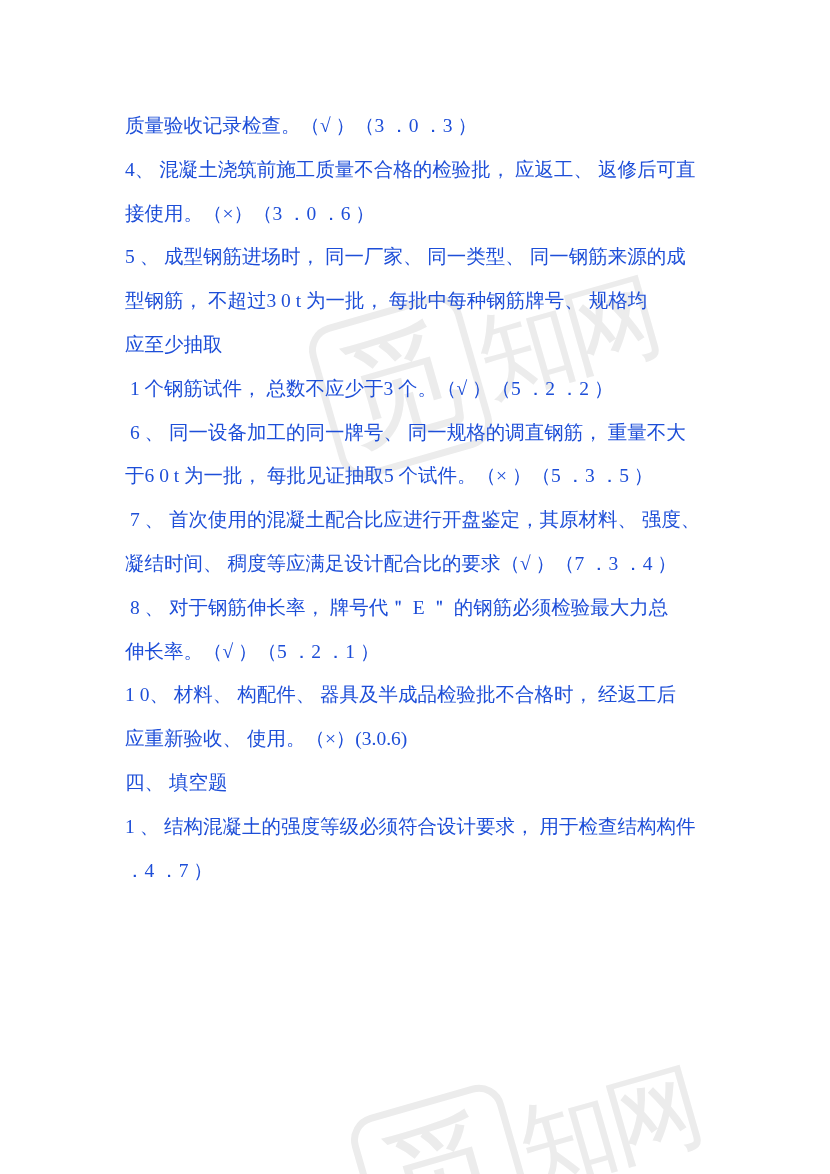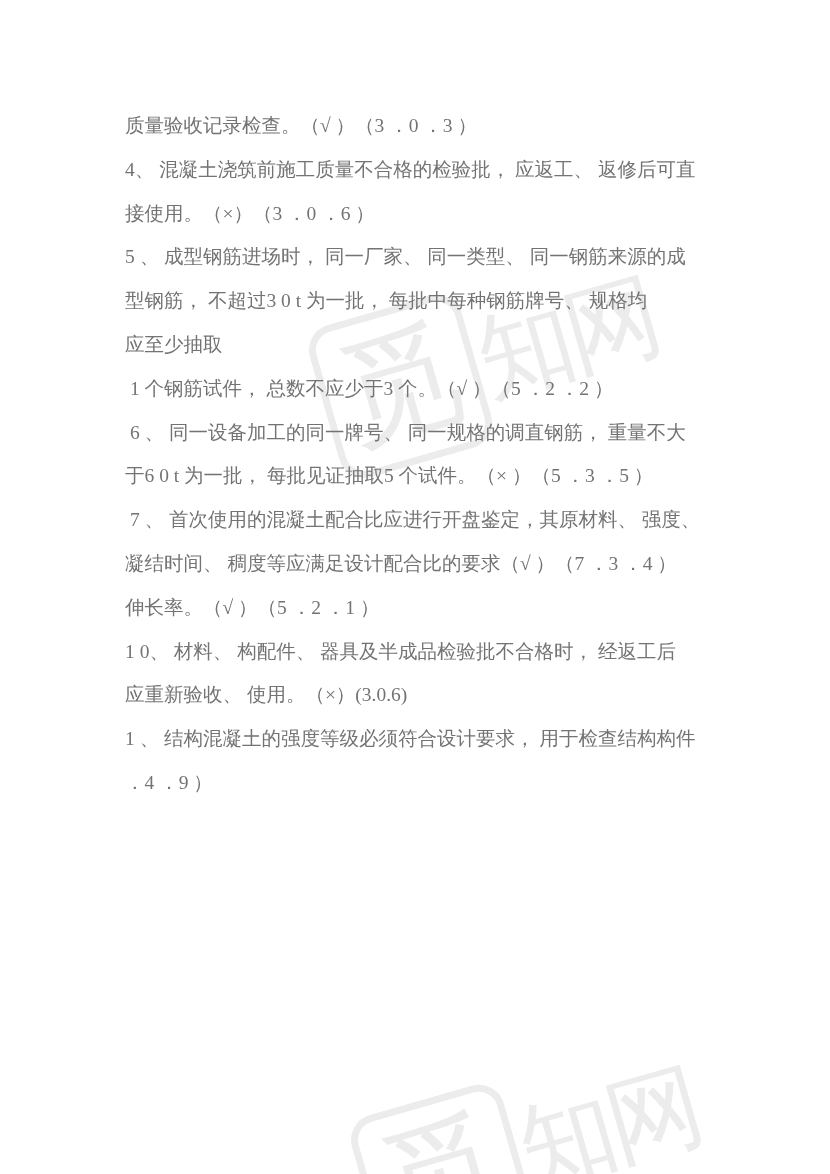--- a/index.html
+++ b/index.html
@@ -47,21 +47,21 @@
   }
   .wm-1 { left: 318px; top: 282px; }
   .wm-2 { left: 360px; top: 1072px; }
   
   .doc {
     position: absolute;
     left: 125px;
     top: 104px;
     width: 600px;
     z-index: 1;
-    color: #737373;
+    color: #1d4ed8;
     font-size: 19.5px;
   }
   .line {
     height: 43.8px;
     line-height: 43.8px;
     white-space: pre;
     overflow: visible;
   }
 </style>
 </head>
@@ -83,20 +83,22 @@
     <div class="line">4、 混凝土浇筑前施工质量不合格的检验批， 应返工、 返修后可直</div>
     <div class="line">接使用。（×）（3 ．0 ．6 ）</div>
     <div class="line">5 、 成型钢筋进场时， 同一厂家、 同一类型、 同一钢筋来源的成</div>
     <div class="line">型钢筋， 不超过3 0 t 为一批， 每批中每种钢筋牌号、 规格均</div>
     <div class="line">应至少抽取</div>
     <div class="line"> 1 个钢筋试件， 总数不应少于3 个。（√ ）（5 ．2 ．2 ）</div>
     <div class="line"> 6 、 同一设备加工的同一牌号、 同一规格的调直钢筋， 重量不大</div>
     <div class="line">于6 0 t 为一批， 每批见证抽取5 个试件。（× ）（5 ．3 ．5 ）</div>
     <div class="line"> 7 、 首次使用的混凝土配合比应进行开盘鉴定，其原材料、 强度、</div>
     <div class="line">凝结时间、 稠度等应满足设计配合比的要求（√ ）（7 ．3 ．4 ）</div>
+    <div class="line"> 8 、 对于钢筋伸长率， 牌号代＂ E ＂ 的钢筋必须检验最大力总</div>
     <div class="line">伸长率。（√ ）（5 ．2 ．1 ）</div>
     <div class="line">1 0、 材料、 构配件、 器具及半成品检验批不合格时， 经返工后</div>
     <div class="line">应重新验收、 使用。（×）(3.0.6)</div>
+    <div class="line">四、 填空题</div>
     <div class="line">1 、 结构混凝土的强度等级必须符合设计要求， 用于检查结构构件</div>
-    <div class="line">．4 ．9 ）</div>
+    <div class="line">．4 ．7 ）</div>
   </div>
 
 </div>
 
 </body></html>

